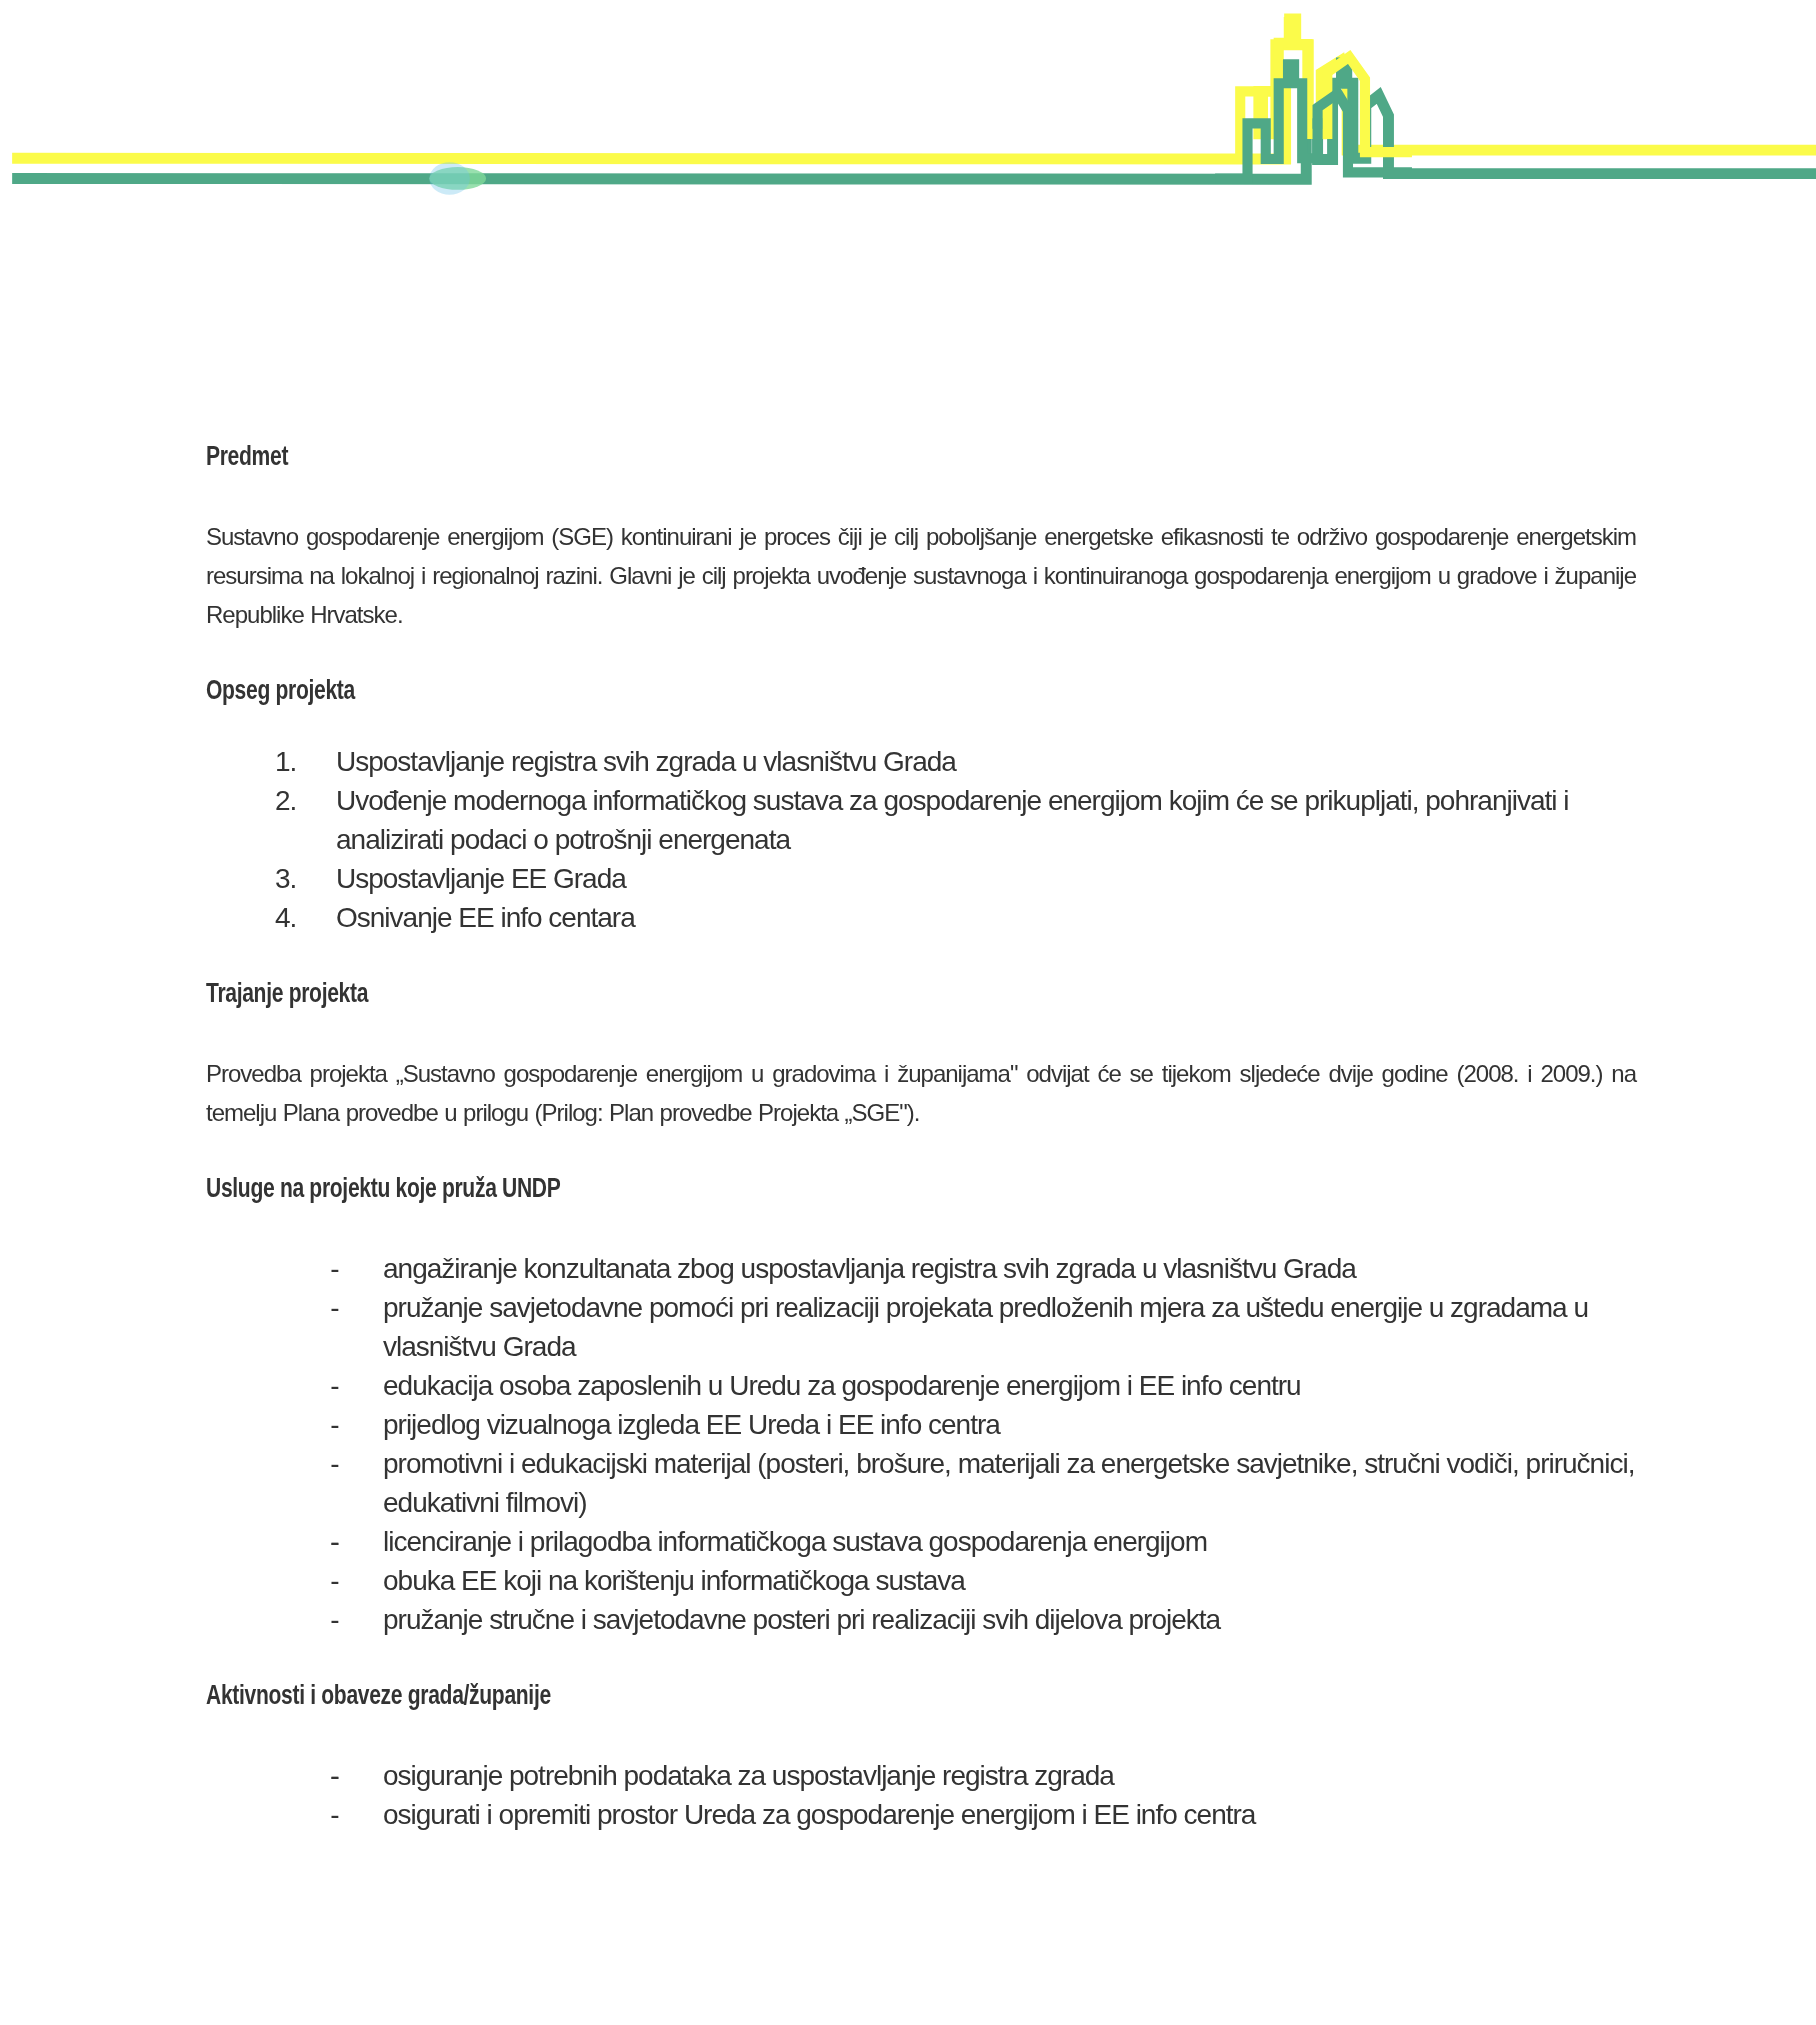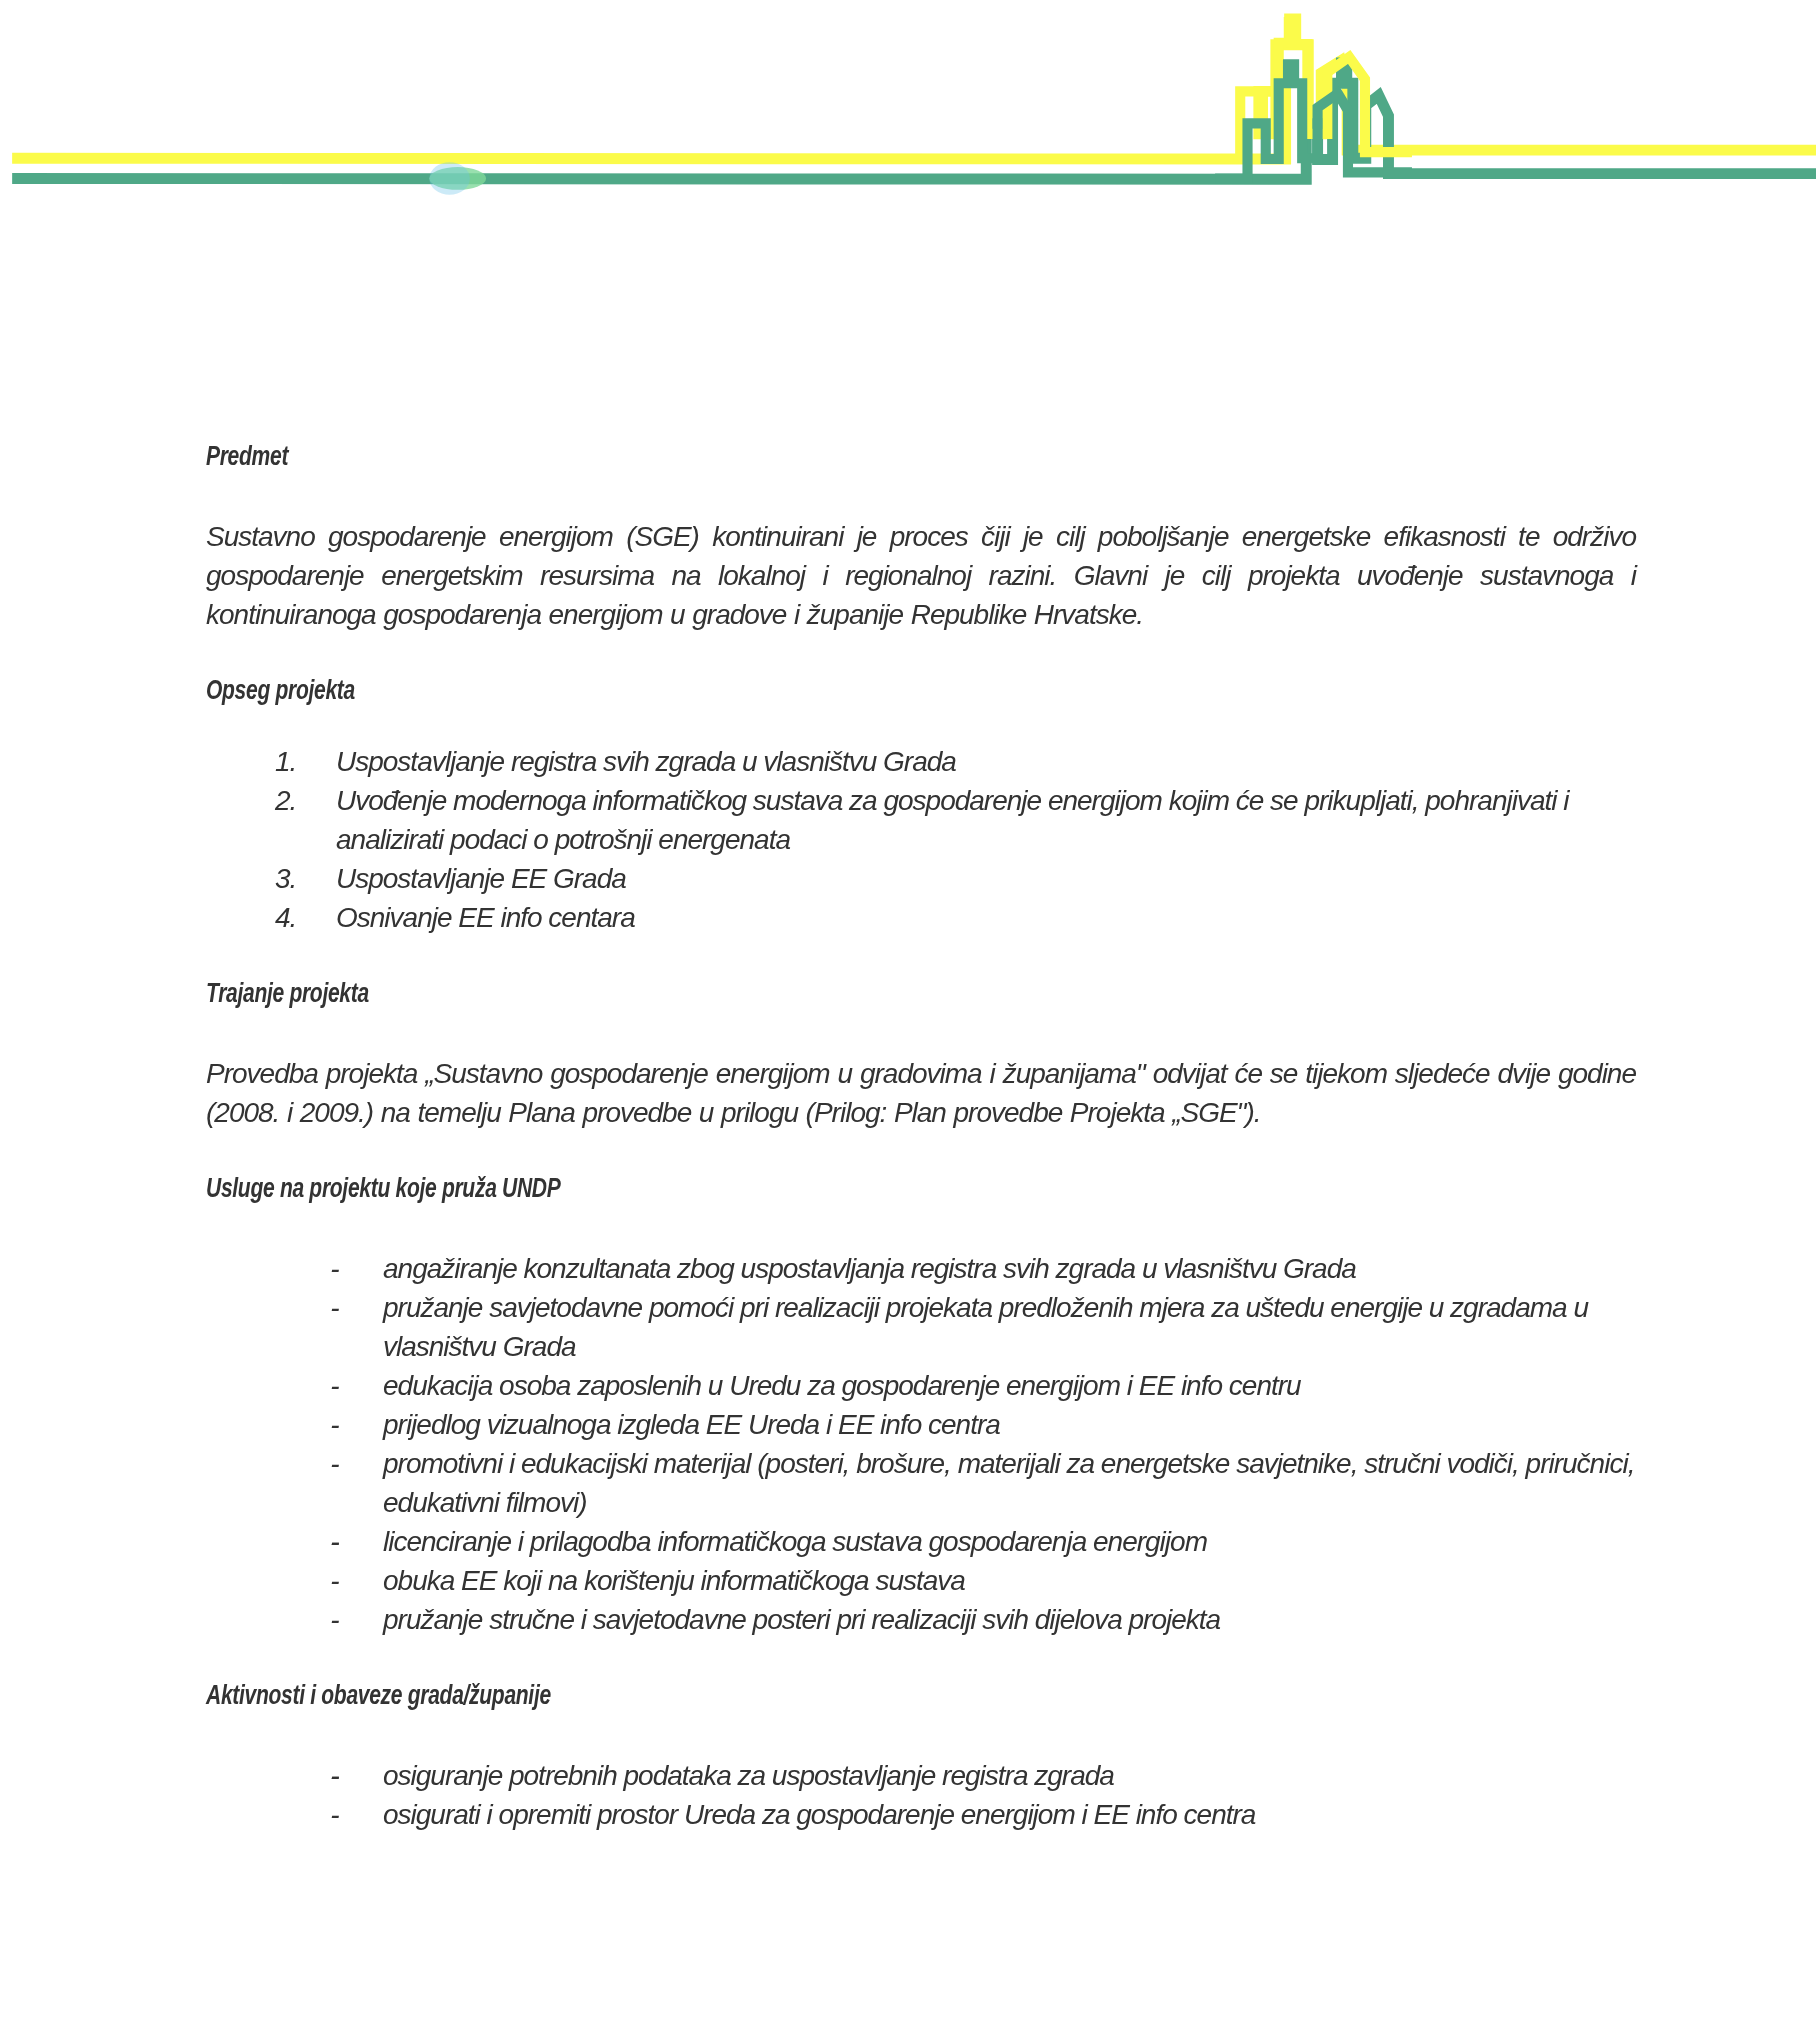--- a/index.html
+++ b/index.html
@@ -5,28 +5,28 @@
     html, body { margin: 0; padding: 0; }
     body {
       width: 1817px; height: 2592px;
       background: #ffffff;
       position: relative;
       overflow: hidden;
       font-family: "Liberation Sans", "DejaVu Sans", sans-serif;
       color: #2f2f2f;
     }
     .header-graphic { position: absolute; left: 0; top: 0; width: 1817px; height: 203px; }
-    .content { position: absolute; left: 206px; top: 441px; width: 1430px; font-style: italic; }
+    .content { position: absolute; left: 206px; top: 441px; width: 1430px; }
     .heading {
       font-size: 27px; font-weight: bold; letter-spacing: -0.4px;
       transform: scaleX(0.78); transform-origin: left;
       margin: 0; white-space: nowrap; color: #333;
     }
     .para {
-      font-size: 28px; line-height: 39px; margin: 0;
+      font-size: 24px; line-height: 39px; margin: 0;
       text-align: justify; color: #333;
       letter-spacing: -1px; word-spacing: 0.8px;
     }
     .h-predmet { margin-top: 0; }
     .gap-a { height: 45px; }
     .gap-b { height: 41px; }
     .gap-c { height: 36px; }
     ol.numbered {
       list-style: none; margin: 0; padding: 0 0 0 69px;
     }

